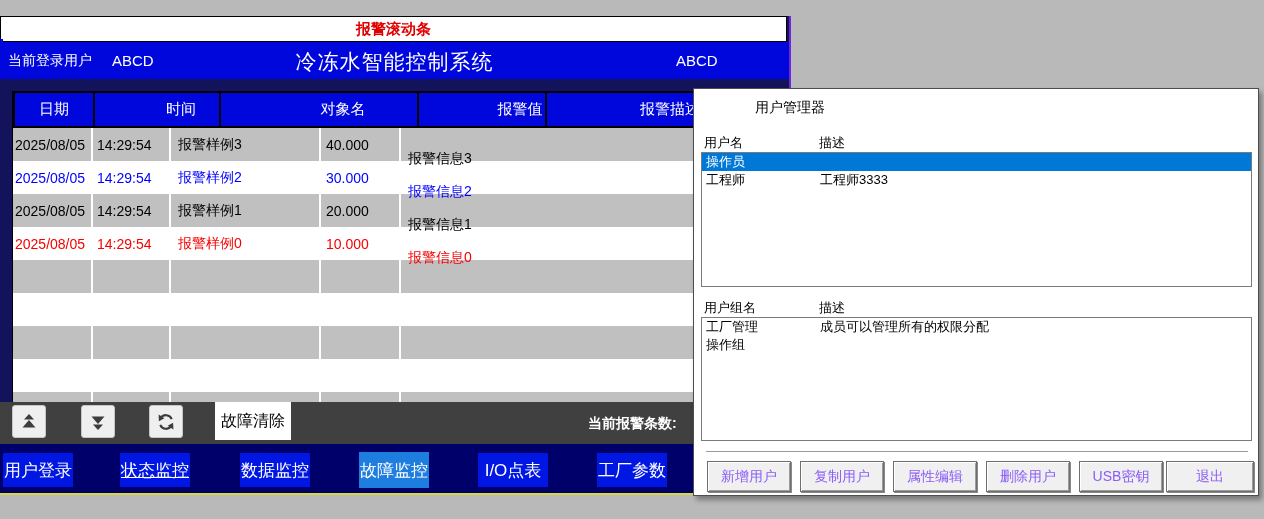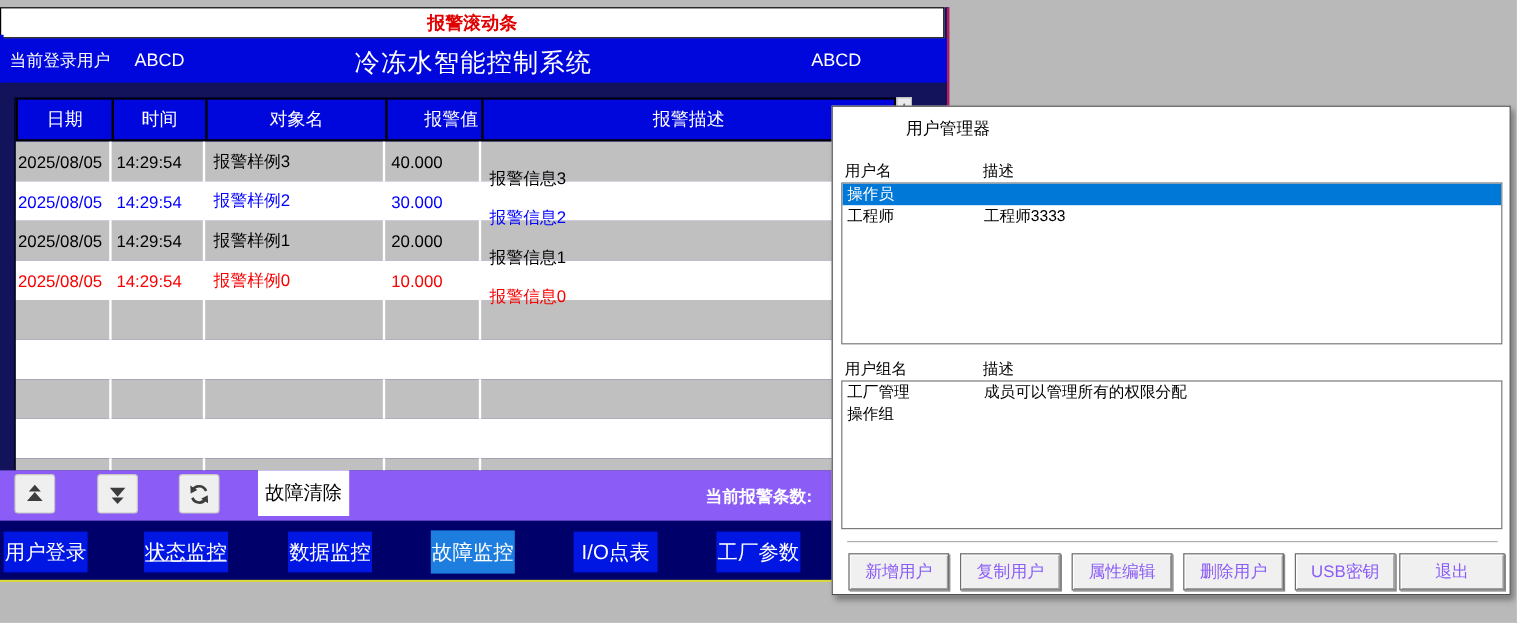--- a/index.html
+++ b/index.html
@@ -2,57 +2,57 @@
 <html><head>
 <meta charset="utf-8">
 <style>
   * { margin:0; padding:0; box-sizing:border-box; }
   html,body { width:1264px; height:519px; overflow:hidden; }
   body { font-family:"Liberation Sans","DejaVu Sans",sans-serif; }
 
   .desktop { position:relative; width:1264px; height:519px; background:#b9b9b9; overflow:hidden; }
 
   
-  .app { position:absolute; left:0; top:6px; width:791px; height:479px; background:#13135c;
-         border-right:2px solid #be185d; border-bottom:2px solid #d8d83e; }
+  .app { position:absolute; left:0; top:16px; width:791px; height:479px; background:#13135c;
+         border-right:2px solid #6d28d9; border-bottom:2px solid #d8d83e; }
 
   .marquee { position:absolute; left:0; top:0; width:787px; height:26px; background:#ffffff;
              border:1px solid #000; display:flex; align-items:center; justify-content:center; }
   .marquee span { color:#e00000; font-size:15px; font-weight:bold; }
 
   .appheader { position:absolute; left:0; top:26px; width:789px; height:37px; background:#0007dc; color:#fff; }
   .appheader .login { position:absolute; left:8px; top:10px; font-size:14px; }
   .appheader .loginuser { position:absolute; left:112px; top:10px; font-size:15px; }
   .appheader .title { position:absolute; left:0; width:789px; top:6px; text-align:center; font-size:21px; letter-spacing:1px; }
   .appheader .ruser { position:absolute; left:676px; top:10px; font-size:15px; }
 
   .panel { position:absolute; left:0; top:63px; width:789px; height:323px; background:#13135c; }
   .panel::before { content:""; position:absolute; left:0; top:-40px; width:3px; height:40px; background:#0007dc; }
 
   .table-wrap { position:absolute; left:12px; top:12px; width:735px; height:311px; overflow:hidden;
                 border-left:1px solid #000; }
-  .thead { display:flex; height:37px; border:2px solid #000; background:#0007dc; }
+  .thead { display:flex; height:37px; border:2px solid #000; background:#0007dc;gap:48px; }
   .thead .hc { color:#fff; font-size:15px; display:flex; align-items:center; justify-content:center;
                border-right:2px solid #000; }
   .thead .hc:last-child { border-right:none; }
   .c0{width:80px;} .c1{width:78px;} .c2{width:150px;} .c3{width:80px;padding-left:28px;} .c4{flex:1;}
   .trow { display:flex; height:33px; font-size:14px; align-items:center; }
   .trow.gray { background:#c0c0c0; }
   .trow.white { background:#ffffff; }
   .trow .tc { height:100%; display:flex; align-items:center; border-right:2px solid #fff; overflow:hidden; white-space:nowrap; }
   .trow .tc:last-child { border-right:none; }
   .trow.partial { height:12px; }
   .tc.c0 { padding-left:2px; } .tc.c1 { padding-left:4px; } .tc.c2 { padding-left:7px; }
   .tc.c3 { padding-left:5px; } .tc.c4 { padding-left:7px;margin-top:28px; }
 
   .vscroll { position:absolute; left:747px; top:12px; width:13px; height:311px; background:#cfcfcf; }
   .vscroll .arrow { width:13px; height:15px; background:#ebebeb; border:1px solid #bdbdbd;
                     font-size:7px; color:#555; display:flex; align-items:center; justify-content:center; }
 
-  .toolbar { position:absolute; left:0; top:386px; width:789px; height:42px; background:#8b5cf6; }
+  .toolbar { position:absolute; left:0; top:386px; width:789px; height:42px; background:#404040; }
   .iconbtn { position:absolute; top:3px; width:34px; height:33px; background:#efefef;
              border:1px solid #c6c6c6; border-radius:3px; display:flex; align-items:center; justify-content:center; cursor:pointer; }
   .clearbtn { position:absolute; left:215px; top:0; width:76px; height:38px; background:#ffffff; border:none;
               font-size:16px; color:#000; font-family:inherit; cursor:pointer; }
   .countlabel { position:absolute; left:588px; top:13px; color:#fff; font-size:14px; font-weight:bold; }
 
   .navbar { position:absolute; left:0; top:428px; width:789px; height:49px; background:#00006b; }
   .navbtn { position:absolute; top:9px; width:70px; height:34px; background:#0016e3; color:#fff;
             border:none; font-size:17px; font-family:inherit; cursor:pointer; display:flex; align-items:center; justify-content:center; }
   .navbtn.active { background:#1e7ee0; top:8px; height:36px; }

